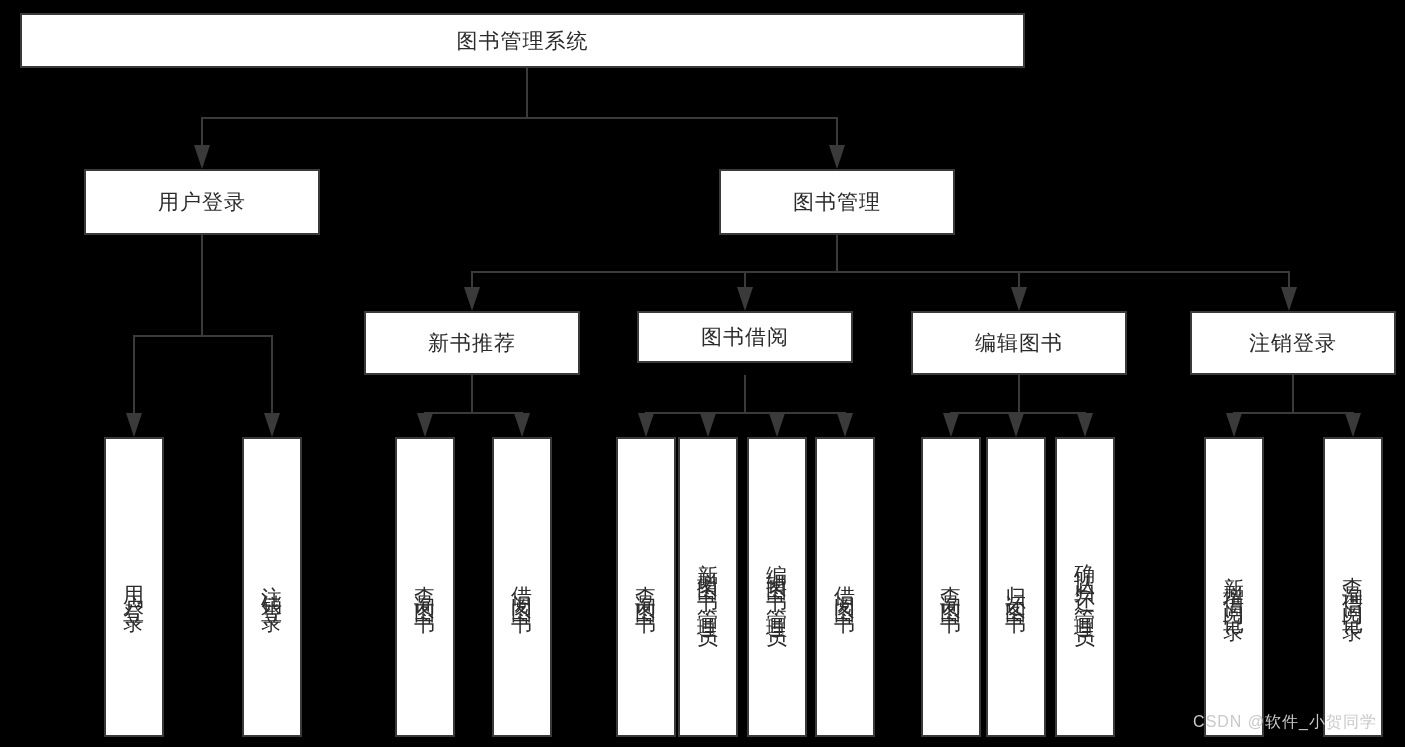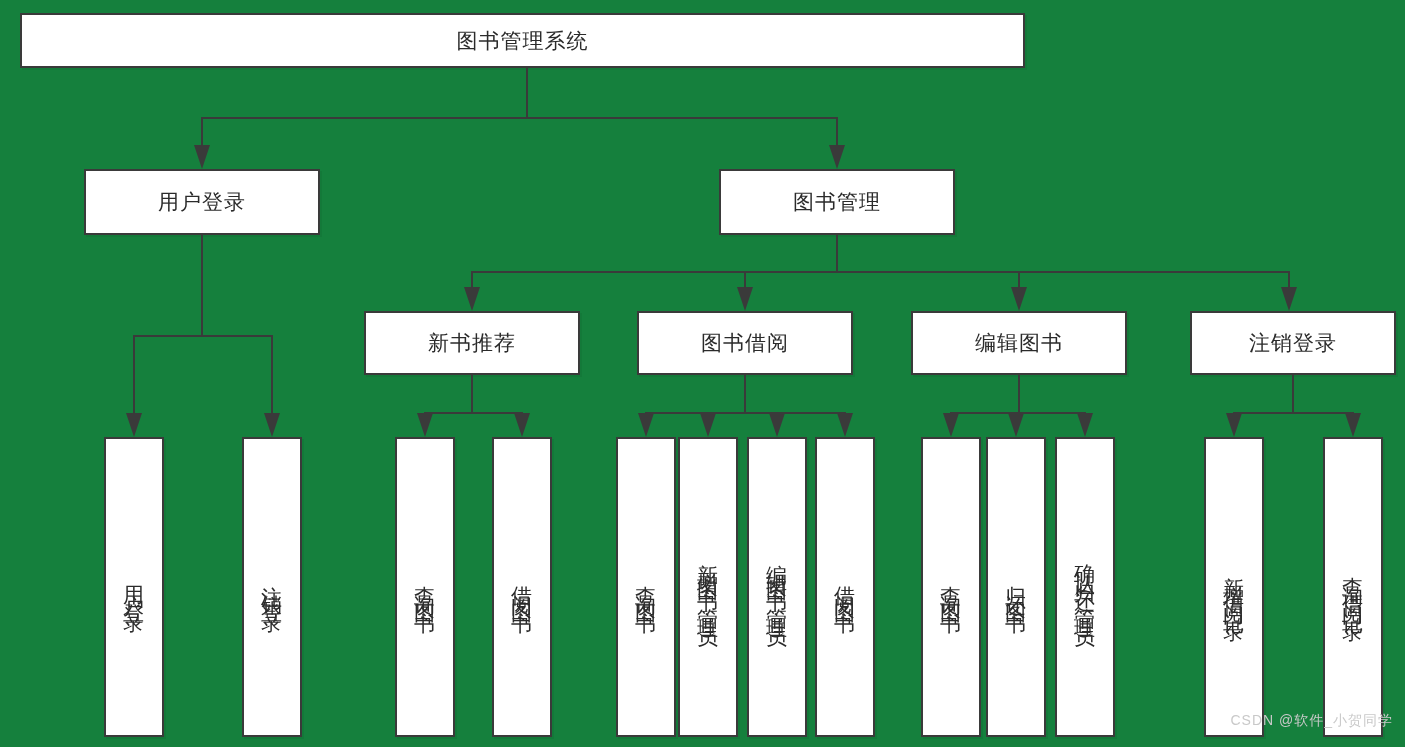--- a/index.html
+++ b/index.html
@@ -1,19 +1,19 @@
 <!DOCTYPE html>
 <html><head>
 <meta charset="utf-8">
 <style>
   html,body{margin:0;padding:0;background:#ffffff;}
   .canvas{
     position:relative;
     width:1405px;height:747px;
-    background:#15803d;
+    background:#000000;
     font-family:"Liberation Sans","DejaVu Sans",sans-serif;
     color:#2b2b2b;
     overflow:hidden;
   }
   .hbox{
     position:absolute;
     box-sizing:border-box;
     border:2px solid #3a3a3a;
     background:#ffffff;
     display:flex;align-items:center;justify-content:center;
@@ -39,22 +39,22 @@
   }
   .line{position:absolute;background:#3a3a3a;}
   .arrow{
     position:absolute;width:0;height:0;
     border-left:8px solid transparent;
     border-right:8px solid transparent;
     border-top:24px solid #3a3a3a;
   }
   .watermark{
     position:absolute;
-    top:712px;right:12px;
-    font-size:14px;
+    top:712px;right:28px;
+    font-size:16px;
     color:#c9c9c9;
     letter-spacing:1px;
     white-space:nowrap;
   }
 </style>
 </head>
 <body>
 
 <div class="canvas">
 
@@ -90,21 +90,21 @@
   <div class="line" style="left:744px;top:272px;width:2px;height:16px;"></div>
   <div class="arrow" style="left:737px;top:287px;"></div>
   <div class="line" style="left:1018px;top:272px;width:2px;height:16px;"></div>
   <div class="arrow" style="left:1011px;top:287px;"></div>
   <div class="line" style="left:1288px;top:272px;width:2px;height:16px;"></div>
   <div class="arrow" style="left:1281px;top:287px;"></div>
 
   <div class="hbox" style="left:364px;top:311px;width:216px;height:64px;">
     <span>新书推荐</span>
   </div>
-  <div class="hbox" style="left:637px;top:311px;width:216px;height:64px;">
+  <div class="hbox" style="left:637px;top:311px;width:216px;height:52px;">
     <span>图书借阅</span>
   </div>
   <div class="hbox" style="left:911px;top:311px;width:216px;height:64px;">
     <span>编辑图书</span>
   </div>
   <div class="hbox" style="left:1190px;top:311px;width:206px;height:64px;">
     <span>注销登录</span>
   </div>
 
   <div class="line" style="left:471px;top:375px;width:2px;height:38px;"></div>

